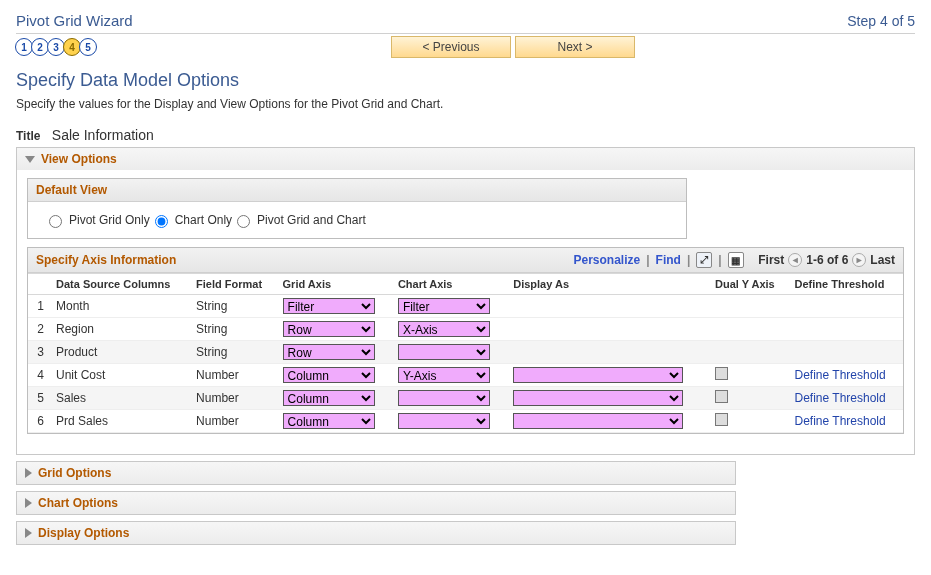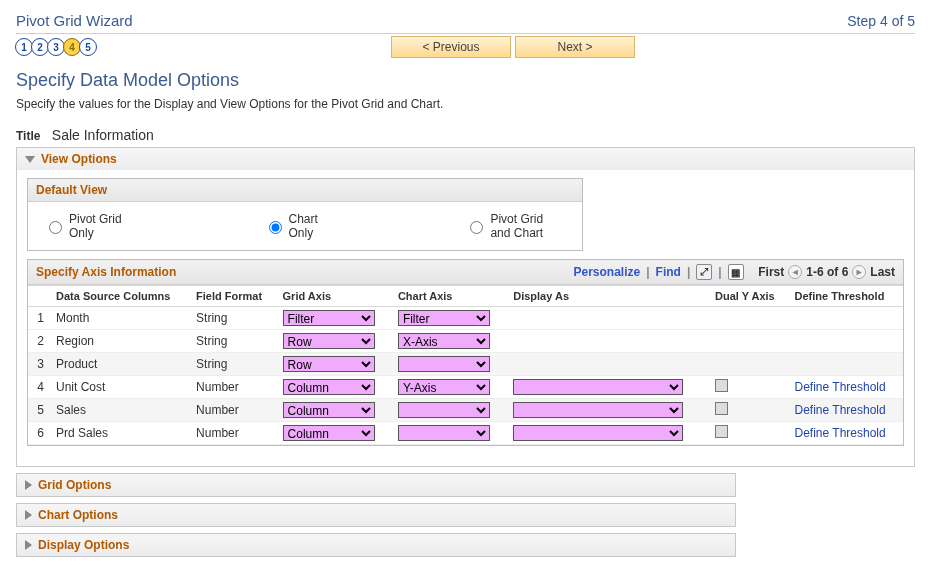--- a/index.html
+++ b/index.html
@@ -127,21 +127,21 @@
     padding: 4px 8px;
     color: #b35900;
     font-weight: bold;
     font-size: 12px;
     display: flex;
     align-items: center;
     justify-content: space-between;
     border-bottom: 1px solid #cfcfcf;
   }
   .sub-body { padding: 6px 10px; }
-  .radio-row { display: flex; gap: 140px; padding: 4px 6px;}
+  .radio-row { display: flex; padding: 4px 6px;}
   .radio-opt { display: flex; align-items: center; gap: 4px; font-size: 12px;}
   .axis-tools {
     display: flex; align-items: center; gap: 4px; font-size: 12px;
     color: #333;
   }
   .axis-tools a { color: #3355cc; text-decoration: none; cursor: pointer;}
   .axis-tools .sep { color: #888; margin: 0 2px;}
   .icon-btn {
     display: inline-flex; align-items: center; justify-content: center;
     width: 16px; height: 16px;
@@ -227,21 +227,21 @@
   <span class="title-value">Sale Information</span>
 </div>
 
 <div class="section">
   <div class="section-header">
     <span class="tri down"></span>
     <span>View Options</span>
   </div>
   <div class="section-body">
 
-    <div class="sub-section" style="width:556px;">
+    <div class="sub-section" style="width:660px;">
       <div class="sub-header">
         <span>Default View</span>
       </div>
       <div class="sub-body">
         <div class="radio-row">
           <label class="radio-opt">
             <input type="radio" name="dv" style="">
             <span>Pivot Grid Only</span>
           </label>
           <label class="radio-opt">

